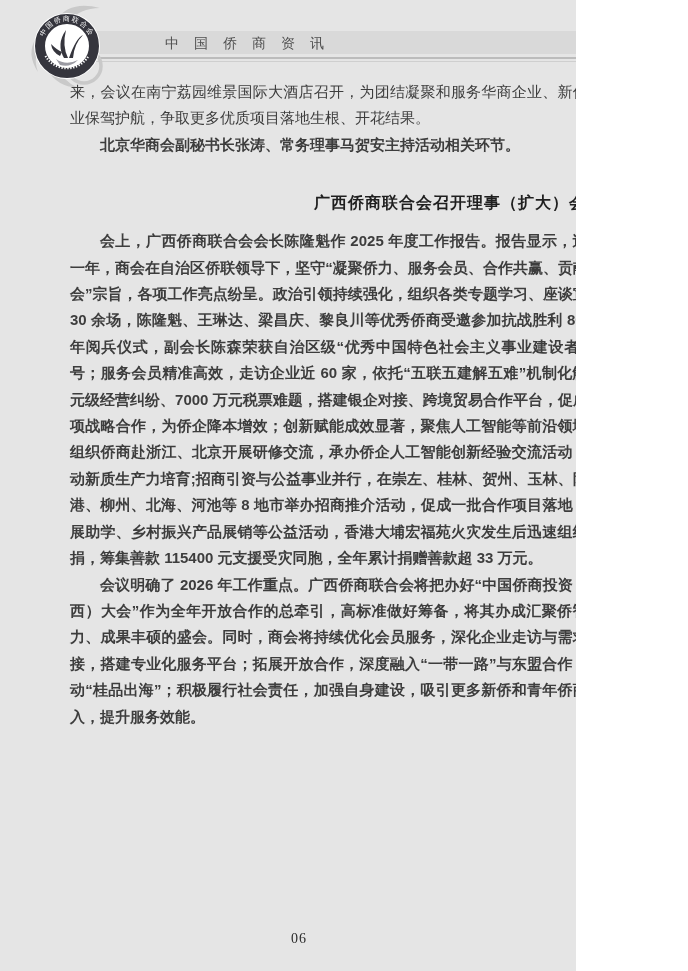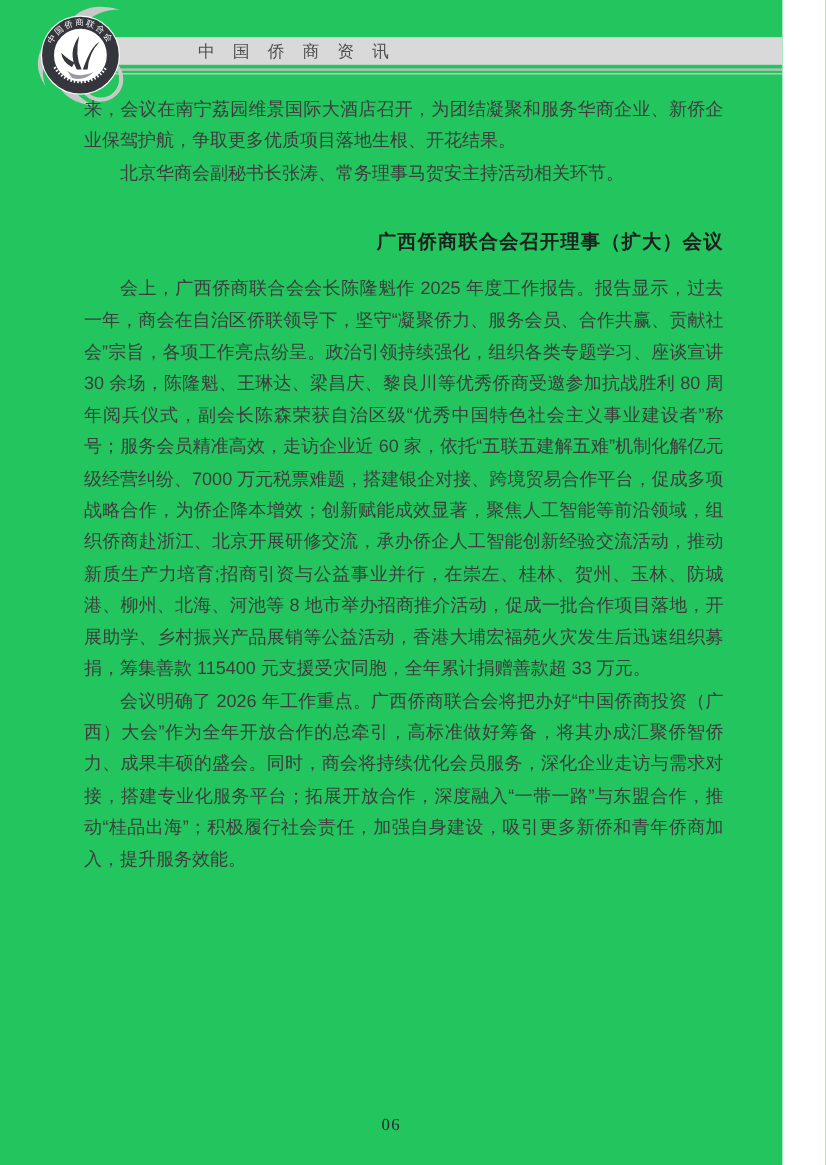--- a/index.html
+++ b/index.html
@@ -1,49 +1,49 @@
 <!DOCTYPE html>
 <html lang="zh"><head>
 <meta charset="utf-8">
 <style>
   html,body{margin:0;padding:0;}
   body{background:#ffffff;font-family:"Liberation Sans","DejaVu Sans",sans-serif;}
   .page{
-    position:relative;width:652px;height:971px;background:#22c55e;overflow:hidden;
+    position:relative;width:576px;height:971px;background:#e5e5e5;overflow:hidden;
   }
   
   .brandbar{
     position:absolute;left:57px;right:0;top:31px;height:23px;
     background:#d9d9d9;
   }
   .brand-title{
     position:absolute;left:108px;top:50%;transform:translateY(-46%);
     font-size:14px;color:#4f4f4f;letter-spacing:15px;white-space:nowrap;
   }
   .rule1{position:absolute;left:57px;right:0;top:57px;height:2px;background:#bcbcbc;}
   .rule2{position:absolute;left:57px;right:0;top:61px;height:1px;background:#cfcfcf;}
   .logo{position:absolute;left:26px;top:4px;width:84px;height:88px;}
   
   .content{
     position:absolute;left:70px;top:79px;width:533px;
     font-size:15px;line-height:26.4px;color:#3d3d3d;
     text-align:justify;
   }
   .para{margin:0;}
-  .para.indent{text-indent:2em;}
+  .para.indent{text-indent:2em;font-weight:bold;}
   .source{margin:0;text-align:right;}
   .article-title{
     font-size:16px;font-weight:700;color:#1f1f1f;text-align:right;
     letter-spacing:1px;line-height:30px;margin:30px 0 10px 0;text-indent:0;
   }
   
   .page-number{
     position:absolute;left:0;top:931px;width:100%;text-align:center;
     font-family:"Liberation Serif","DejaVu Serif",serif;
-    font-size:14px;color:#2a2a2a;letter-spacing:1px;
+    font-size:14px;color:#2a2a2a;letter-spacing:1px;padding-left:11px;
   }
 </style>
 </head>
 <body>
 
 <div class="page">
 
   <header>
     <div class="brandbar">
       <span class="brand-title">中国侨商资讯</span>

